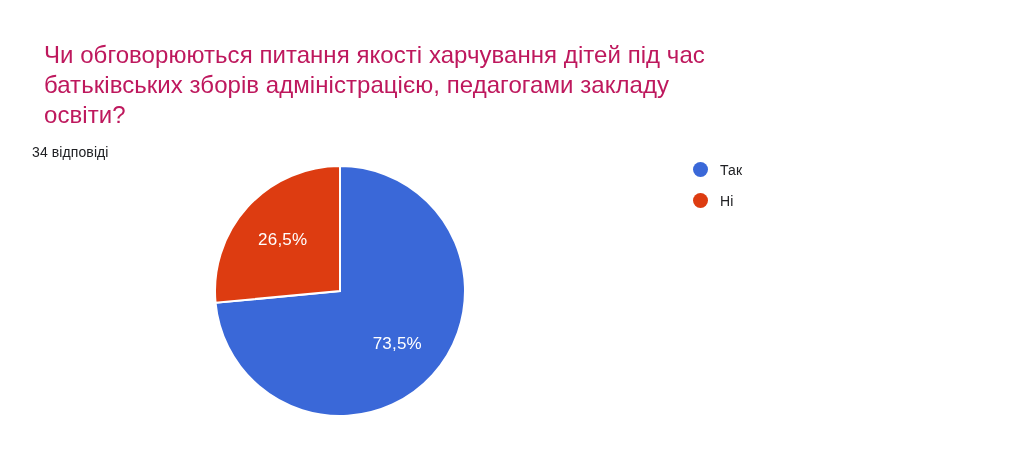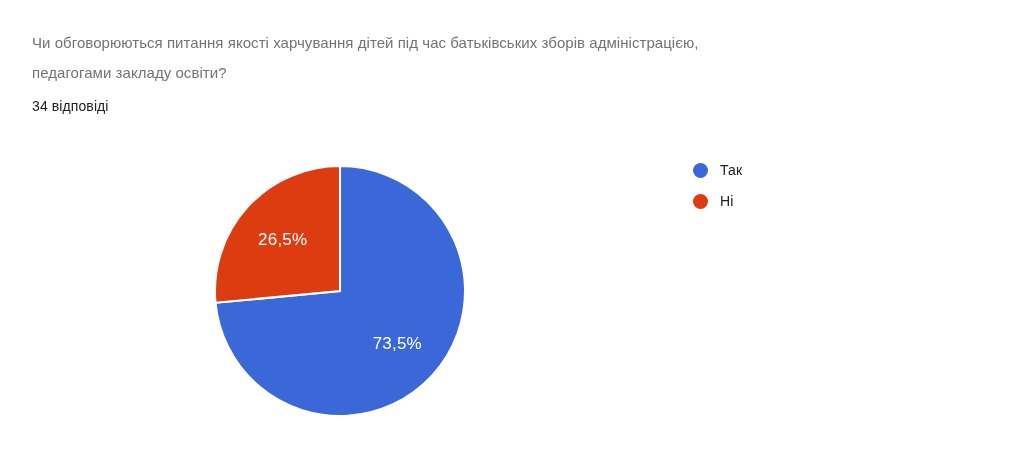--- a/index.html
+++ b/index.html
@@ -18,26 +18,26 @@
   }
 
   .question-block {
     position: absolute;
     left: 32px;
     top: 28px;
     width: 700px;
   }
 
   .question-title {
-    font-size: 15px;
+    font-size: 24px;
     line-height: 30px;
-    color: #737373;
+    color: #be185d;
     font-weight: 400;
     letter-spacing: 0.05px;
-    margin: 0;
+    margin: 12px;
     white-space: pre-line;
   }
 
   .response-count {
     font-size: 14px;
     line-height: 20px;
     color: #202124;
     margin-top: 8px;
     letter-spacing: 0.1px;
   }
@@ -74,21 +74,20 @@
     position: absolute;
     left: 645px;
     top: 22px;
     display: flex;
     flex-direction: column;
     gap: 15px;
   }
 
   .legend-item {
     display: flex;
-    align-items: center;
     height: 16px;
     padding-left: 48px;
   }
 
   .legend-dot {
     width: 15px;
     height: 15px;
     border-radius: 50%;
     flex: 0 0 15px;
     display: block;

